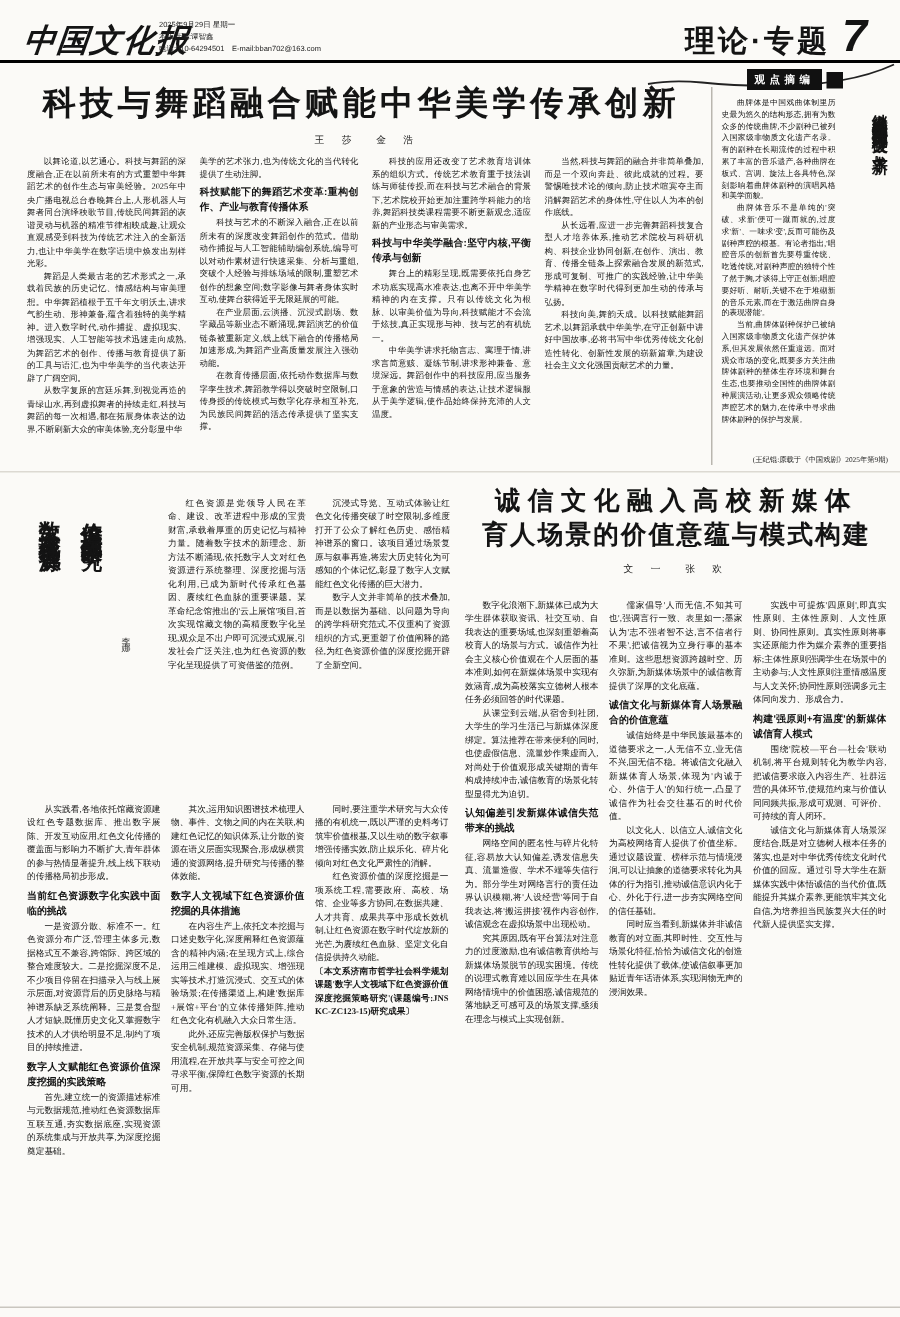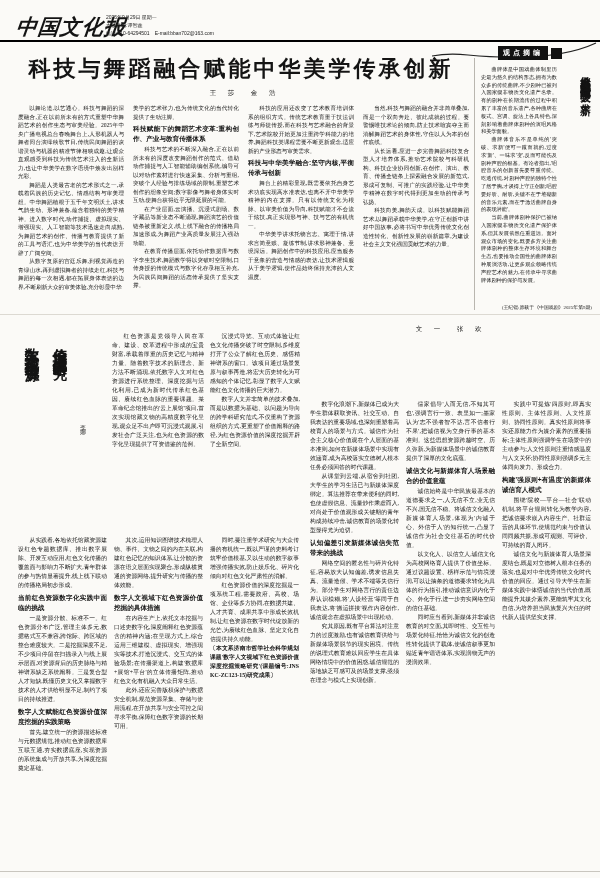--- a/index.html
+++ b/index.html
@@ -67,20 +67,24 @@
 <body>
 
 <div class="page">
 
   <div class="logo">中国文化报</div>
   <div class="mast-info">
     <div>2025年9月29日 星期一</div>
     <div>本版责编:谭智鑫</div>
     <div>电话:010-64294501　E-mail:bban702@163.com</div>
   </div>
+  <div class="section-block">
+    <span class="section-title">理论·专题</span>
+    <span class="page-number">7</span>
+  </div>
   <div class="top-rule"></div>
   <svg class="swoosh" width="170" height="26" viewBox="0 0 170 26">
     <path d="M 168 3 Q 125 23 40 15 Q 20 13 4 16" stroke="#222" stroke-width="1.2" fill="none"></path>
   </svg>
   <div class="opinion-wrap">
     <span class="opinion-label">观点摘编</span>
     <span class="opinion-square"></span>
   </div>
 
   <section>
@@ -155,20 +159,24 @@
         </div>
       <div class="col">
           <p class="para">同时,要注重学术研究与大众传播的有机统一,既以严谨的史料考订筑牢价值根基,又以生动的数字叙事增强传播实效,防止娱乐化、碎片化倾向对红色文化严肃性的消解。</p>
           <p class="para">红色资源价值的深度挖掘是一项系统工程,需要政府、高校、场馆、企业等多方协同,在数据共建、人才共育、成果共享中形成长效机制,让红色资源在数字时代绽放新的光芒,为赓续红色血脉、坚定文化自信提供持久动能。</p>
           <p class="para attr-line">〔本文系济南市哲学社会科学规划课题'数字人文视域下红色资源价值深度挖掘策略研究'(课题编号:JNSKC-ZC123-15)研究成果〕</p>
         </div>
     </div>
   </section>
 
   <section class="right-article">
+    <h2 class="ra-title">
+      <span class="l1">诚信文化融入高校新媒体</span>
+      <span class="l2">育人场景的价值意蕴与模式构建</span>
+    </h2>
     <div class="ra-byline">文 一　张 欢</div>
     <div class="ra-cols">
       <div class="col">
           <p class="para">数字化浪潮下,新媒体已成为大学生群体获取资讯、社交互动、自我表达的重要场域,也深刻重塑着高校育人的场景与方式。诚信作为社会主义核心价值观在个人层面的基本准则,如何在新媒体场景中实现有效涵育,成为高校落实立德树人根本任务必须回答的时代课题。</p>
           <p class="para">从课堂到云端,从宿舍到社团,大学生的学习生活已与新媒体深度绑定。算法推荐在带来便利的同时,也使虚假信息、流量炒作乘虚而入,对尚处于价值观形成关键期的青年构成持续冲击,诚信教育的场景化转型显得尤为迫切。</p>
           <div class="subhead">认知偏差引发新媒体诚信失范带来的挑战</div>
           <p class="para">网络空间的匿名性与碎片化特征,容易放大认知偏差,诱发信息失真、流量造假、学术不端等失信行为。部分学生对网络言行的责任边界认识模糊,将'人设经营'等同于自我表达,将'搬运拼接'视作内容创作,诚信观念在虚拟场景中出现松动。</p>
           <p class="para">究其原因,既有平台算法对注意力的过度激励,也有诚信教育供给与新媒体场景脱节的现实困境。传统的说理式教育难以回应学生在具体网络情境中的价值困惑,诚信规范的落地缺乏可感可及的场景支撑,亟须在理念与模式上实现创新。</p>
         </div>
       <div class="col">

